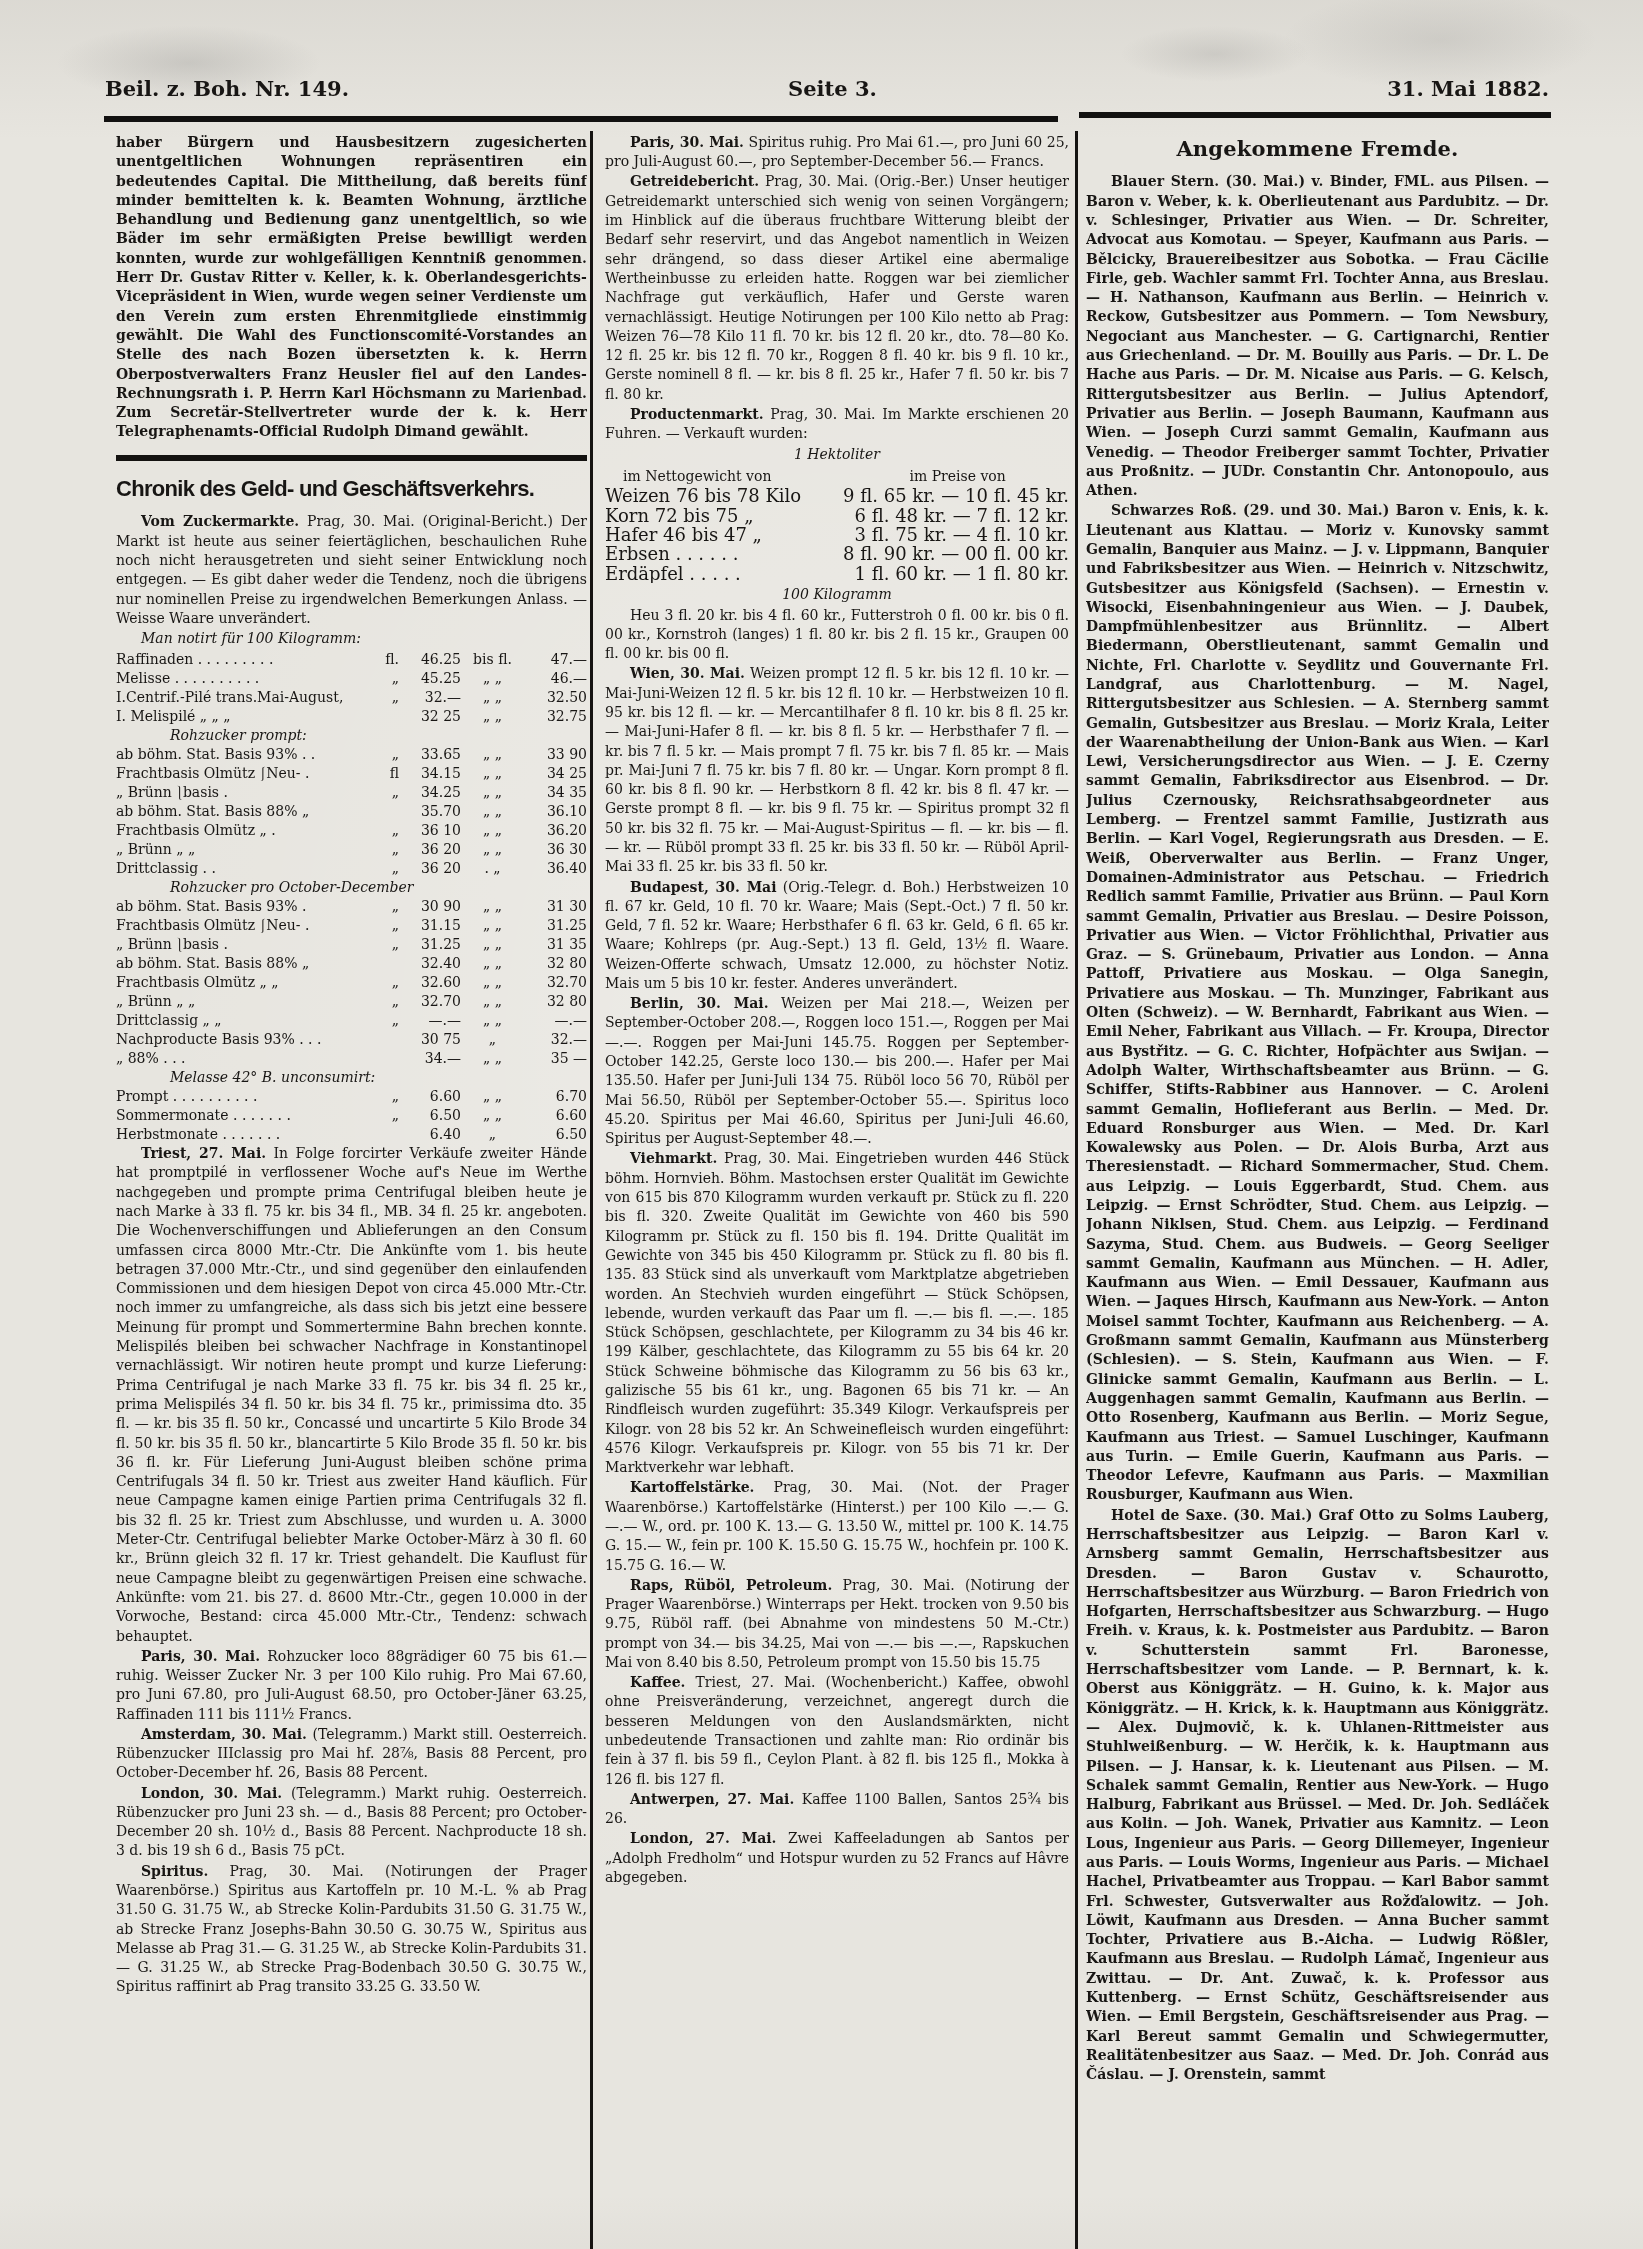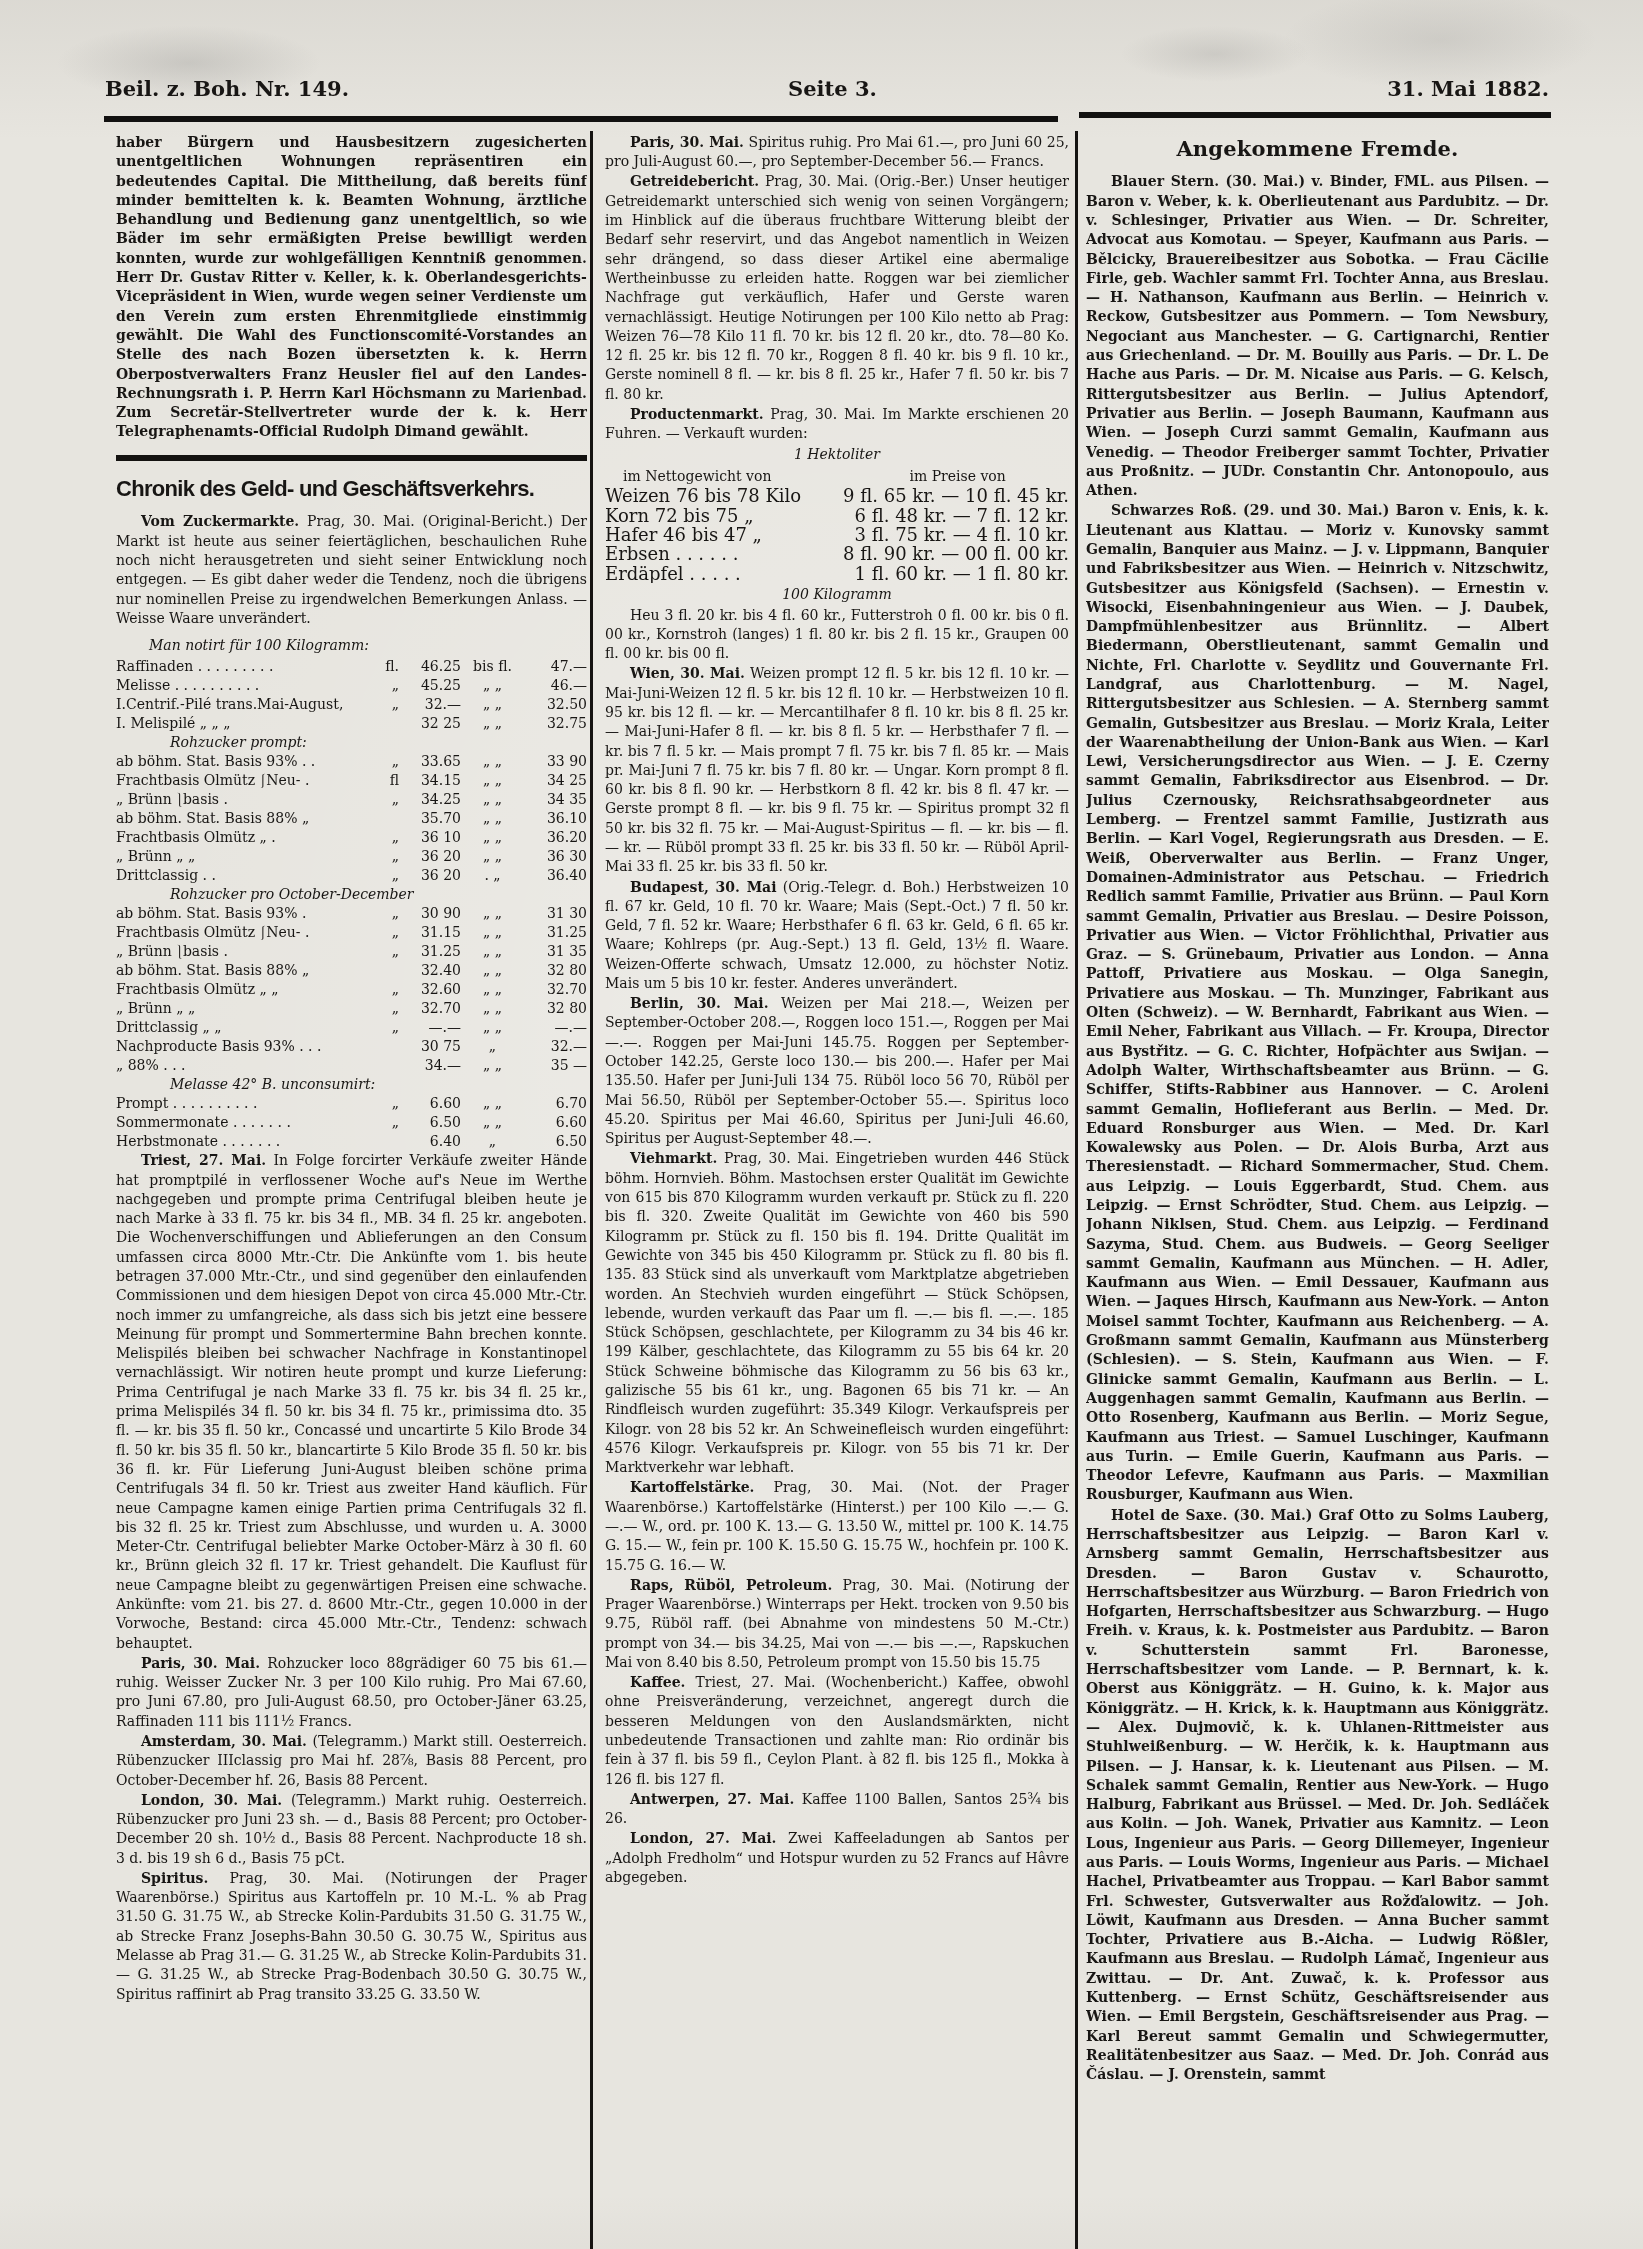--- a/index.html
+++ b/index.html
@@ -24,21 +24,21 @@
   .mast-rule{position:absolute;height:5.8px;background:#121110;}
   .mast-rule.l{left:104px;top:116px;width:954px;}
   .mast-rule.r{left:1079px;top:112px;width:472px;}
   .vsep{position:absolute;top:131px;width:3.1px;height:2188px;background:#161412;}
   .vsep.a{left:590px;}
   .vsep.b{left:1075px;}
   .col{position:absolute;top:133px;overflow:hidden;text-align:justify;}
   .col1{left:116px;width:471px;height:2055px;}
   .col2{left:605px;width:464px;height:2190px;}
   .col3{left:1086px;width:463px;height:2190px;}
-  p{margin:8px;}
+  p{margin:0;}
   .para{font-size:14px;line-height:19.3px;text-indent:25px;margin:0 0 0.9px 0;}
   .para.no-indent{text-indent:0;}
   .lead{font-weight:bold;}
   .fraktur{font-weight:bold;letter-spacing:0.1px;}
   .section-rule{height:5.8px;background:#141210;margin:13.5px 0 15.3px 0;}
   h2{margin:0;padding:0;}
   .chronik-title{
     font-family:"Liberation Sans","DejaVu Sans",sans-serif;
     font-weight:bold;font-size:22px;letter-spacing:-0.7px;
     white-space:nowrap;text-align:left;margin:0 0 10px 0;

